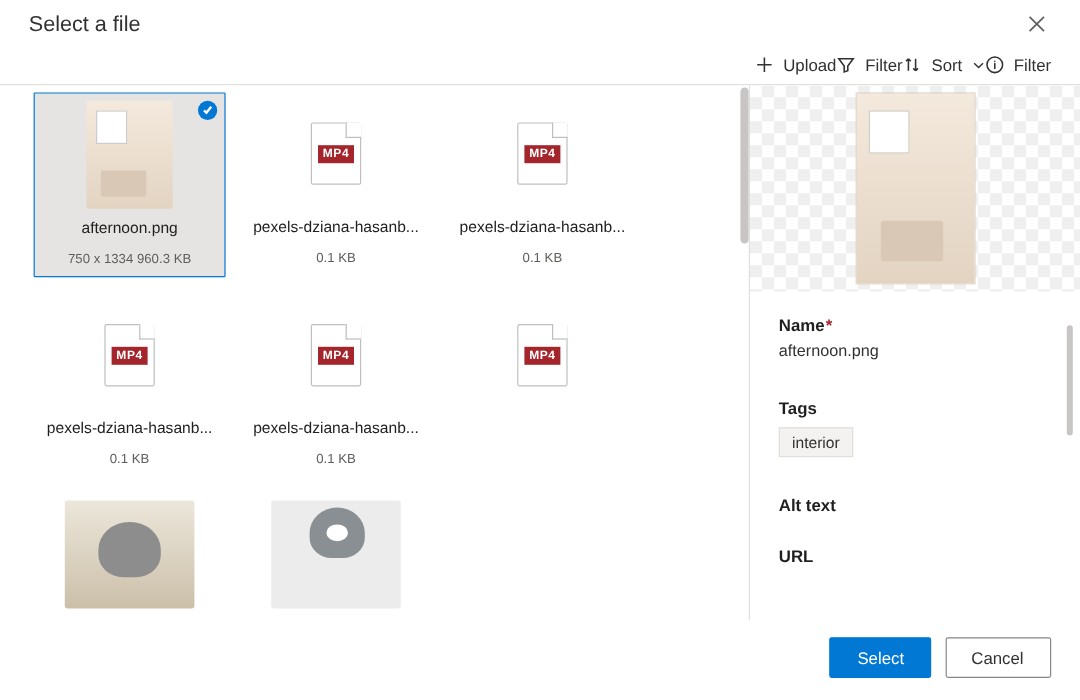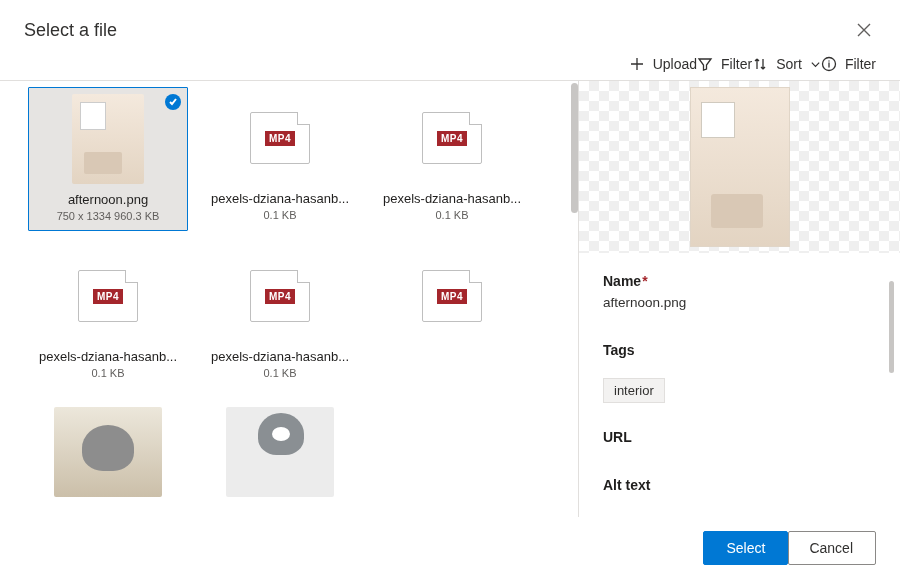--- a/index.html
+++ b/index.html
@@ -1,18 +1,18 @@
 <!DOCTYPE html>
 <html><head>
 <meta charset="utf-8">
 <style>
   * { box-sizing: border-box; margin: 0; padding: 0; }
   html, body { width: 900px; height: 583px; font-family: "Segoe UI", Arial, sans-serif; background: #fff; color: #323130; overflow: hidden; }
   .dialog { width: 900px; height: 583px; display: flex; flex-direction: column; padding: 0; }
-  .header { display: flex; align-items: center; justify-content: space-between; padding: 18px 24px 0 24px; }
+  .header { display: flex; align-items: center; justify-content: space-between; padding: 8px 24px 0 24px; }
   .title { font-size: 18px; font-weight: 400; color: #323130; }
   .close { width: 24px; height: 24px; display: flex; align-items: center; justify-content: center; cursor: pointer; }
   .close svg { width: 14px; height: 14px; stroke: #605e5c; stroke-width: 1.4; }
   .toolbar { display: flex; justify-content: flex-end; padding: 14px 24px 8px 24px; border-bottom: 1px solid #e1dfdd; }
   .tbtn { display: flex; align-items: center; gap: 8px; font-size: 14px; color: #323130; cursor: pointer; }
   .tbtn svg { width: 16px; height: 16px; stroke: #323130; fill: none; stroke-width: 1.3; }
   .content { flex: 1; display: flex; overflow: hidden; }
   .grid-wrap { flex: 1; position: relative; overflow: hidden; padding: 6px 8px 0 28px; }
   .grid { display: grid; grid-template-columns: repeat(3, 160px); gap: 14px 12px; }
   .tile { width: 160px; display: flex; flex-direction: column; align-items: center; padding: 6px 4px 8px 4px; cursor: pointer; }
@@ -23,39 +23,39 @@
   .thumb.room { background: linear-gradient(#f4e9dd,#e3d4c2); width:72px; height:90px; border-radius:2px; position:relative;}
   .thumb.room::before{content:"";position:absolute;top:8px;left:8px;width:24px;height:26px;background:#fff;border:1px solid #ccc;}
   .thumb.room::after{content:"";position:absolute;bottom:10px;left:12px;width:38px;height:22px;background:#d9c8b5;border-radius:2px;}
   .thumb.cat { width:108px; height:90px; background:linear-gradient(135deg,#cdbba6,#8b7a65); border-radius:2px; position:relative;}
   .thumb.cat::after{content:"";position:absolute;left:26px;top:24px;width:56px;height:42px;border-radius:30px;background:rgba(255,255,255,0.35);}
   .thumb.cat2 { width:108px; height:90px; background:linear-gradient(#ece7db,#cbbfa9); border-radius:2px; position:relative;}
   .thumb.cat2::after{content:"";position:absolute;left:28px;top:18px;width:52px;height:46px;border-radius:50% 50% 40% 40%;background:#8d8d8d;}
   .thumb.grey { width:108px; height:90px; background:#ececec; border-radius:2px; position:relative;}
   .thumb.grey::before{content:"";position:absolute;left:32px;top:6px;width:46px;height:42px;border-radius:50% 50% 40% 40%;background:#8a8f93;}
   .thumb.grey::after{content:"";position:absolute;left:46px;top:20px;width:18px;height:14px;border-radius:50%;background:#fff;}
-  .mp4 { width: 60px; height: 52px; border: 1px solid #bfbfbf; border-radius: 2px; background: #fff; position: relative; display:flex; align-items:center; justify-content:center;}
+  .mp4 { width: 42px; height: 52px; border: 1px solid #bfbfbf; border-radius: 2px; background: #fff; position: relative; display:flex; align-items:center; justify-content:center;}
   .mp4::before { content:""; position:absolute; top:-1px; right:-1px; width:12px; height:12px; background:#fff; border-left:1px solid #bfbfbf; border-bottom:1px solid #bfbfbf; }
   .mp4 span { background:#a4262c; color:#fff; font-size:10px; font-weight:700; padding:2px 4px; letter-spacing:0.5px;}
   .fname { font-size: 13px; color: #201f1e; margin-top: 8px; max-width: 150px; white-space: nowrap; overflow: hidden; text-overflow: ellipsis; text-align:center;}
-  .fmeta { font-size: 11px; color: #605e5c; margin-top: 3px; text-align:center;}
+  .fmeta { font-size: 11px; color: #605e5c; margin-top: 13px; text-align:center;}
   .vscroll { position: absolute; top: 2px; right: 0; width: 7px; height: 130px; background: #c8c6c4; border-radius: 4px; }
-  .side { width: 322px; border-left: 1px solid #e1dfdd; display: flex; flex-direction: column; overflow: hidden; position:relative;}
+  .side { width: 276px; border-left: 1px solid #e1dfdd; display: flex; flex-direction: column; overflow: hidden; position:relative;}
   .preview { height: 172px; background-image: repeating-conic-gradient(#efefef 0% 25%, #fff 0% 50%); background-size: 20px 20px; display:flex; align-items:center; justify-content:center;}
   .preview .pimg { width:100px; height:160px; background:linear-gradient(#f4e9dd,#e3d4c2); border:1px solid #e0d5c7; position:relative;}
   .pimg::before{content:"";position:absolute;top:14px;left:10px;width:32px;height:34px;background:#fff;border:1px solid #d0cabf;}
   .pimg::after{content:"";position:absolute;bottom:18px;left:20px;width:52px;height:34px;background:#d9c8b5;border-radius:3px;}
   .meta { padding: 20px 24px 10px 24px; position:relative;}
   .mlabel { font-size: 14px; font-weight: 600; color: #201f1e; margin-top: 32px; }
   .mlabel:first-child{margin-top:0;}
   .req::after{content:"*"; color:#a4262c; margin-left:1px;}
   .mval { font-size: 13.5px; color: #323130; margin-top: 6px; }
-  .tag { display:inline-block; background:#f3f2f1; border:1px solid #e1dfdd; padding:4px 10px; font-size:13px; margin-top:20px;}
+  .tag { display:inline-block; background:#f3f2f1; border:1px solid #e1dfdd; padding:4px 10px; font-size:13px; margin-top:8px;}
   .side-scroll { position:absolute; right:6px; top:200px; width:5px; height:92px; background:#c8c6c4; border-radius:3px;}
-  .footer { display:flex; justify-content:flex-end; padding:14px 24px 18px 24px; }
+  .footer { display:flex; justify-content:flex-end; gap:12px; padding:14px 24px 18px 24px; }
   .btn { font-size:14px; padding:8px 22px; cursor:pointer; border-radius:2px; }
   .btn.primary { background:#0078d4; color:#fff; border:1px solid #0078d4; }
   .btn.secondary { background:#fff; color:#323130; border:1px solid #8a8886;padding-left:20px; }
 </style>
 </head>
 <body>
 
 <div class="dialog">
 
   <div class="header">
@@ -166,22 +166,22 @@
 
     <div class="side">
       <div class="preview">
         <div class="pimg"></div>
       </div>
       <div class="meta">
         <div class="mlabel req">Name</div>
         <div class="mval">afternoon.png</div>
         <div class="mlabel">Tags</div>
         <div class="tag">interior</div>
+        <div class="mlabel">Alt text</div>
         <div class="mlabel" style="margin-top:26px">URL</div>
-        <div class="mlabel">Alt text</div>
       </div>
       <div class="side-scroll"></div>
     </div>
   </div>
 
   <div class="footer">
     <div class="btn primary">Select</div>
     <div class="btn secondary">Cancel</div>
   </div>
 

